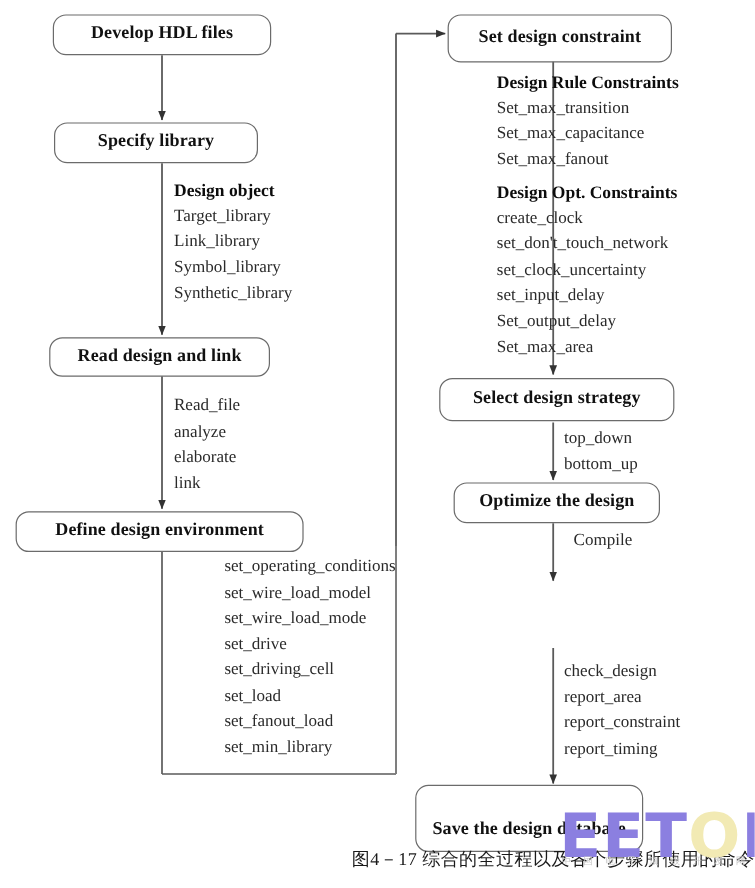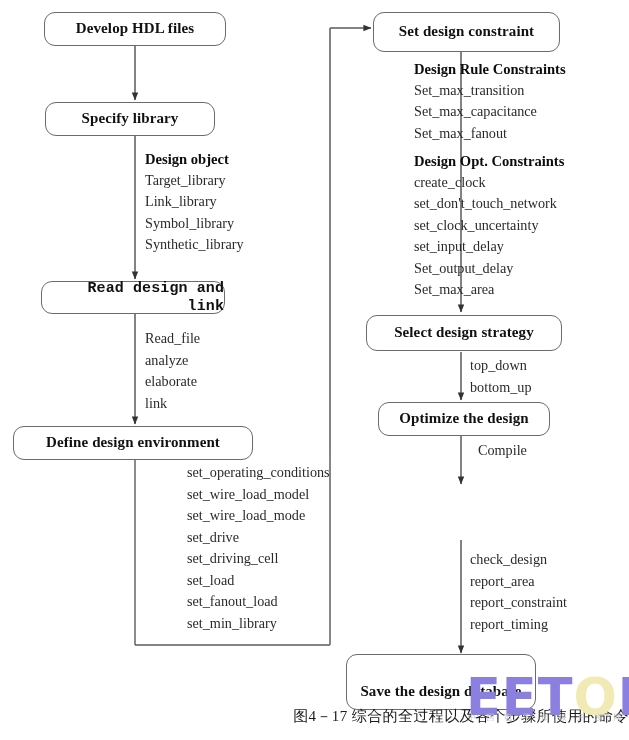--- a/index.html
+++ b/index.html
@@ -28,21 +28,21 @@
   }
   .node {
     position: absolute;
     box-sizing: border-box;
     border: 1.3px solid #6b6b6b;
     border-radius: 11px;
     background: #ffffff;
     display: flex;
     align-items: center;
     justify-content: center;
-    text-align: right;
+    text-align: center;
     font-weight: bold;
     font-size: 15px;
     line-height: 1.18;
     color: #111111;
     letter-spacing: 0.1px;
     z-index: 3;
   }
   .node.two-line {
     line-height: 1.45;
   }
@@ -146,21 +146,21 @@
   </div>
 
   <div class="cmdlist" style="left:145px; top:148px;">
     <div class="hdr">Design object</div>
     <div>Target_library</div>
     <div>Link_library</div>
     <div>Symbol_library</div>
     <div>Synthetic_library</div>
   </div>
 
-  <div class="node" style="left:41px; top:281px; width:184px; height:33px;font-family:Liberation Mono, monospace;">
+  <div class="node" style="left:41px; top:281px; width:184px; height:33px;">
     <span>Read design and link</span>
   </div>
 
   <div class="cmdlist" style="left:145px; top:328px;">
     <div>Read_file</div>
     <div>analyze</div>
     <div>elaborate</div>
     <div>link</div>
   </div>
 

